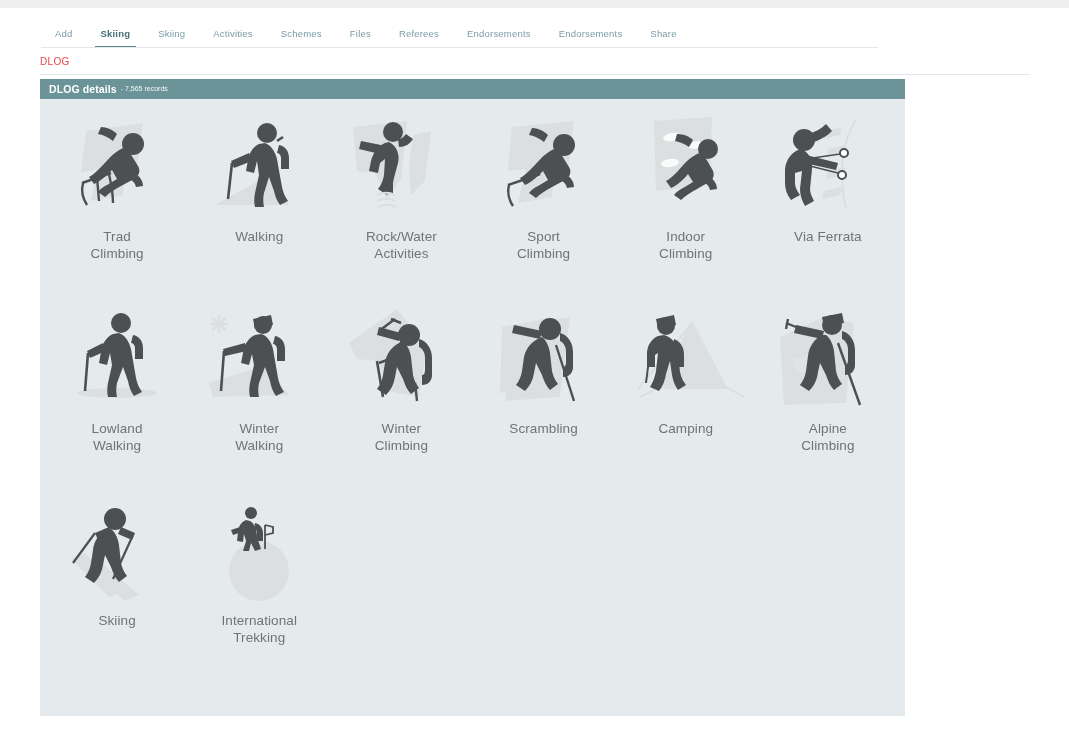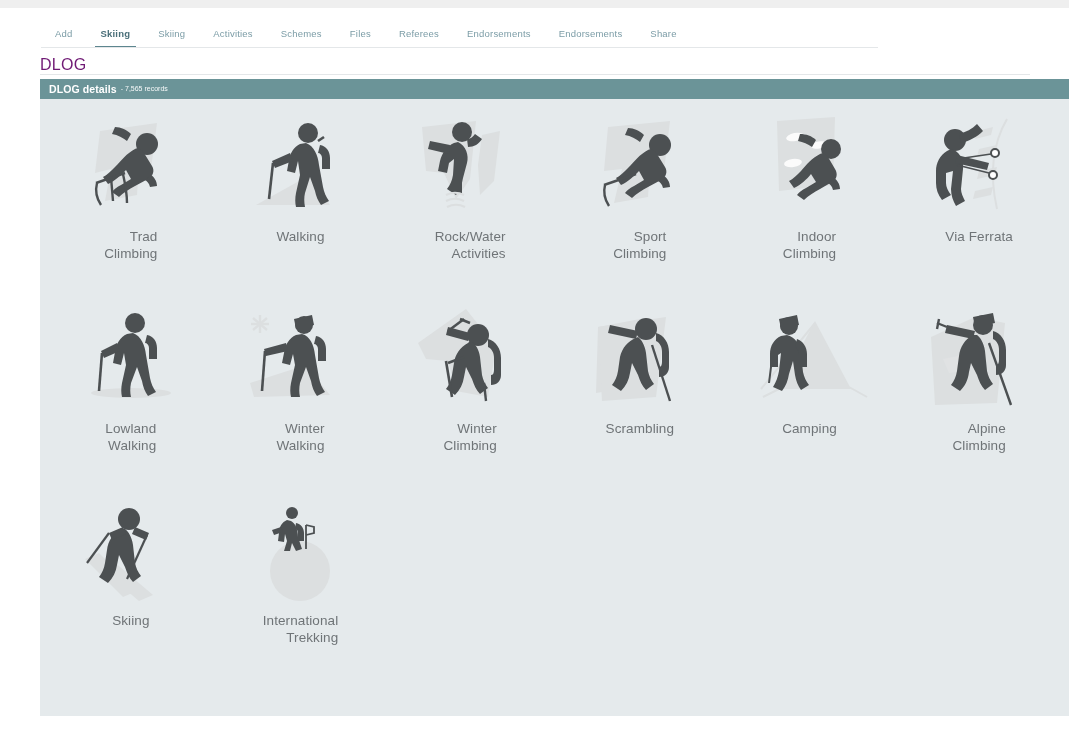--- a/index.html
+++ b/index.html
@@ -46,31 +46,31 @@
     height: 2px; background: #5d868f;
   }
   .tabbar-rule {
     position: absolute; left: 40px; right: 40px; bottom: 0;
     height: 1px; background: #e4e7e9;
   }
 
   
   .page-title {
     position: absolute; left: 40px; top: 56px;
-    font-size: 16px; color: #701a75; letter-spacing: .3px;
+    font-size: 10px; color: #ef4444; letter-spacing: .3px;
   }
   .title-rule {
     position: absolute; left: 40px; right: 39px; top: 74px;
     height: 1px; background: #e4e7e9;
   }
 
   
   .panel {
     position: absolute; left: 40px; top: 79px;
-    width: 1030px; height: 637px;
+    width: 865px; height: 637px;
     background: #e5eaec;
   }
   .panel-head {
     height: 20px; background: #6b9498;
     display: flex; align-items: center;
     padding-left: 9px;
     color: #ffffff;
   }
   .panel-head-title { font-size: 10.5px; font-weight: 700; letter-spacing: .1px; }
   .panel-head-sub { font-size: 7px; margin-left: 4px; padding-bottom: 1px; opacity: .95; }
@@ -85,21 +85,21 @@
   }
   .cell {
     display: flex;
     flex-direction: column;
     align-items: center;
     cursor: pointer;
   }
   .cell-art { width: 132px; height: 112px; display: block; }
   .cell-label {
     margin-top: 3px;
-    text-align: right;
+    text-align: center;
     font-size: 13.5px;
     line-height: 17px;
     color: #6f7477;
     letter-spacing: .1px;
   }
   svg { overflow: visible; }
   .fig  { fill: #4c5052; }
   .ter  { fill: #dcdfe0; }
   .ter2 { fill: #e0e2e3; }
   .lin  { stroke: #4c5052; fill: none; }

